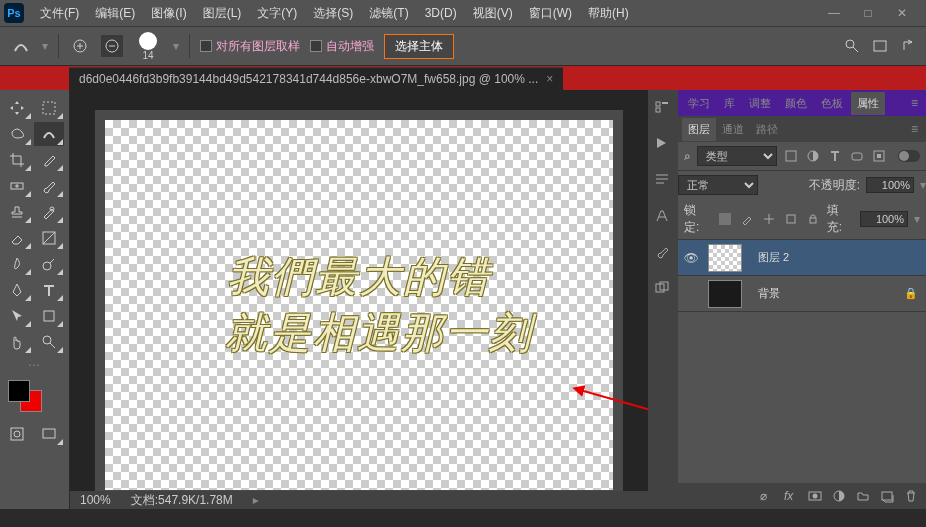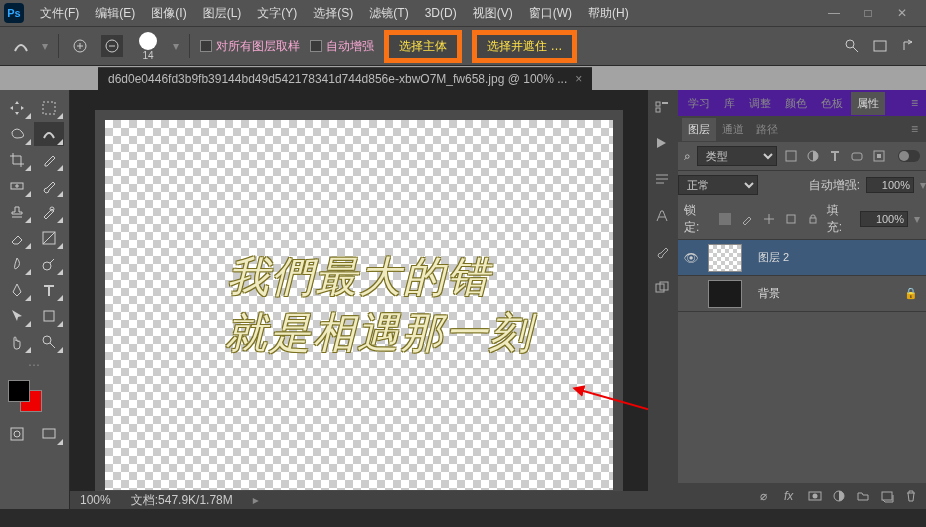--- a/index.html
+++ b/index.html
@@ -13,26 +13,26 @@
 .win-btn { width: 20px; text-align: center; cursor: pointer; }
 
 
 .options-bar { height: 40px; background: #535353; border-top: 1px solid #383838; border-bottom: 1px solid #2a2a2a; display: flex; align-items: center; padding: 0 10px; gap: 10px; }
 .tool-icon { width: 22px; height: 22px; display: inline-flex; align-items: center; justify-content: center; }
 .brush-preview { display: flex; flex-direction: column; align-items: center; margin: 0 6px; }
 .brush-circle { width: 18px; height: 18px; border-radius: 50%; background: #fff; }
 .brush-num { font-size: 10px; color: #ccc; }
 .checkbox-label { display: flex; align-items: center; gap: 4px; color: #f9a8d4; }
 .checkbox { width: 12px; height: 12px; border: 1px solid #888; background: #3a3a3a; }
-.opt-btn { padding: 3px 10px; background: #454545; border: 5px solid #f97316; color: #fde047; cursor: pointer; }
+.opt-btn { padding: 3px 10px; background: #454545; border: 1px solid #f97316; color: #ffffff; cursor: pointer; }
 .opt-right { margin-left: auto; display: flex; gap: 12px; }
 .opt-ic { width: 16px; height: 16px; }
 
 
-.tab-bar { height: 24px; background: #a3a3a3; display: flex; align-items: flex-end; padding-left: 98px; }
+.tab-bar { height: 24px; background: #b91c1c; display: flex; align-items: flex-end; padding-left: 69px; }
 .doc-tab { background: #252525; padding: 4px 10px; color: #bbb; font-size: 11px; display: flex; align-items: center; gap: 8px; border-top: 1px solid #3a3a3a; }
 .tab-close { color: #888; cursor: pointer; }
 
 
 .main { display: flex; height: calc(100% - 90px - 18px); }
 
 
 .toolbox { width: 70px; background: #535353; display: flex; flex-wrap: wrap; padding: 6px 2px; gap: 2px; align-content: flex-start; border-right: 1px solid #2a2a2a; }
 .tb-btn { width: 30px; height: 24px; display: flex; align-items: center; justify-content: center; color: #ccc; cursor: pointer; position: relative; }
 .tb-btn.active { background: #3a3a3a; }
@@ -143,21 +143,20 @@
   <span style="width:1px;height:24px;background:#3a3a3a;"></span>
   <label class="checkbox-label">
       <span class="checkbox"></span>
       <span>对所有图层取样</span>
     </label>
   <label class="checkbox-label">
       <span class="checkbox"></span>
       <span>自动增强</span>
     </label>
   <div class="opt-btn">选择主体</div>
-  <div class="opt-btn">选择并遮住 …</div>
   <div class="opt-right">
     <span class="opt-ic"><svg width="16" height="16">
           <circle cx="6" cy="6" r="4" stroke="#ccc" fill="none"></circle>
           <path d="M9 9l5 5" stroke="#ccc"></path>
         </svg></span>
     <span class="opt-ic"><svg width="16" height="16">
           <rect x="2" y="3" width="12" height="10" stroke="#ccc" fill="none"></rect>
         </svg></span>
     <span class="opt-ic"><svg width="16" height="16">
           <path d="M4 12V4h8M8 2l4 2-4 2" stroke="#ccc" fill="none"></path>
@@ -396,21 +395,21 @@
             <svg width="14" height="14">
               <rect x="2" y="2" width="10" height="10" stroke="#aaa" fill="none"></rect>
               <rect x="5" y="5" width="4" height="4" fill="#aaa"></rect>
             </svg>
           </span>
         <span class="lp-toggle"></span>
       </div>
 
       <div class="lp-controls">
         <select class="lp-select"><option>正常</option></select>
-        <span style="margin-left:auto;">自动增强:</span>
+        <span style="margin-left:auto;">不透明度:</span>
         <input class="lp-input" value="100%" style="">
         <span style="color:#888;">▾</span>
       </div>
 
       <div class="lp-lockrow">
         <span>锁定:</span>
         <span class="lp-filter">
             <svg width="12" height="12">
               <rect width="12" height="12" fill="#aaa" opacity=".4"></rect>
             </svg>

